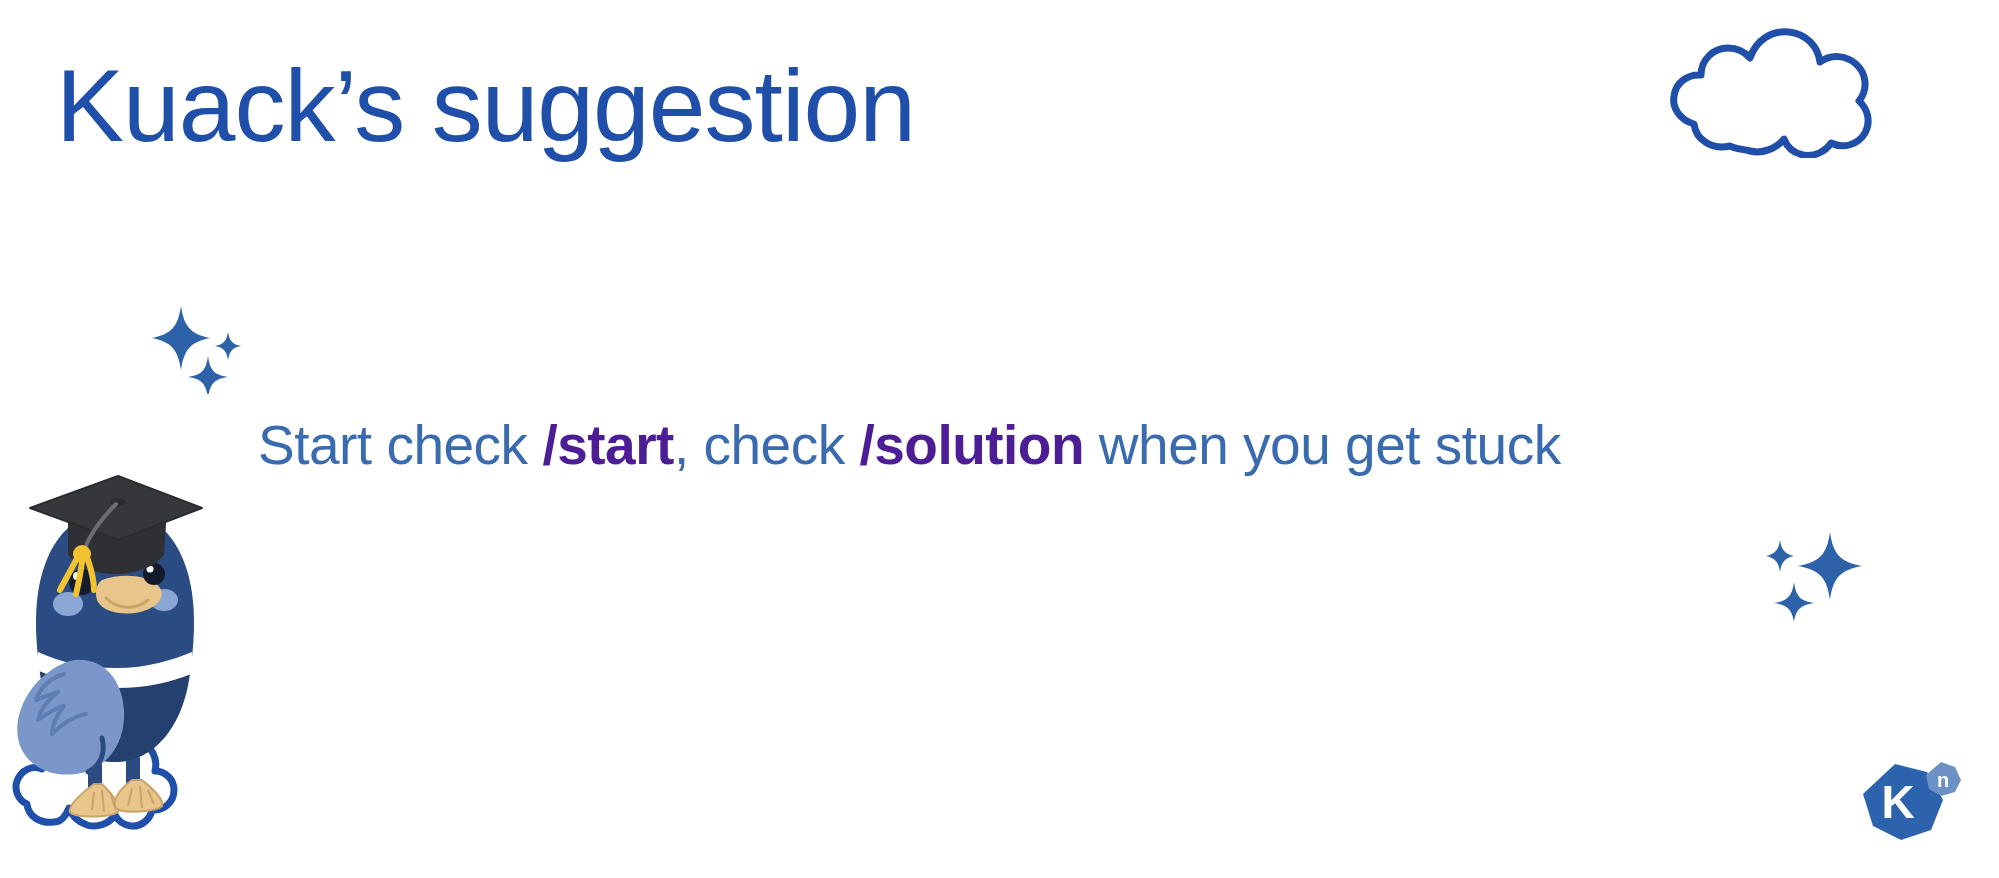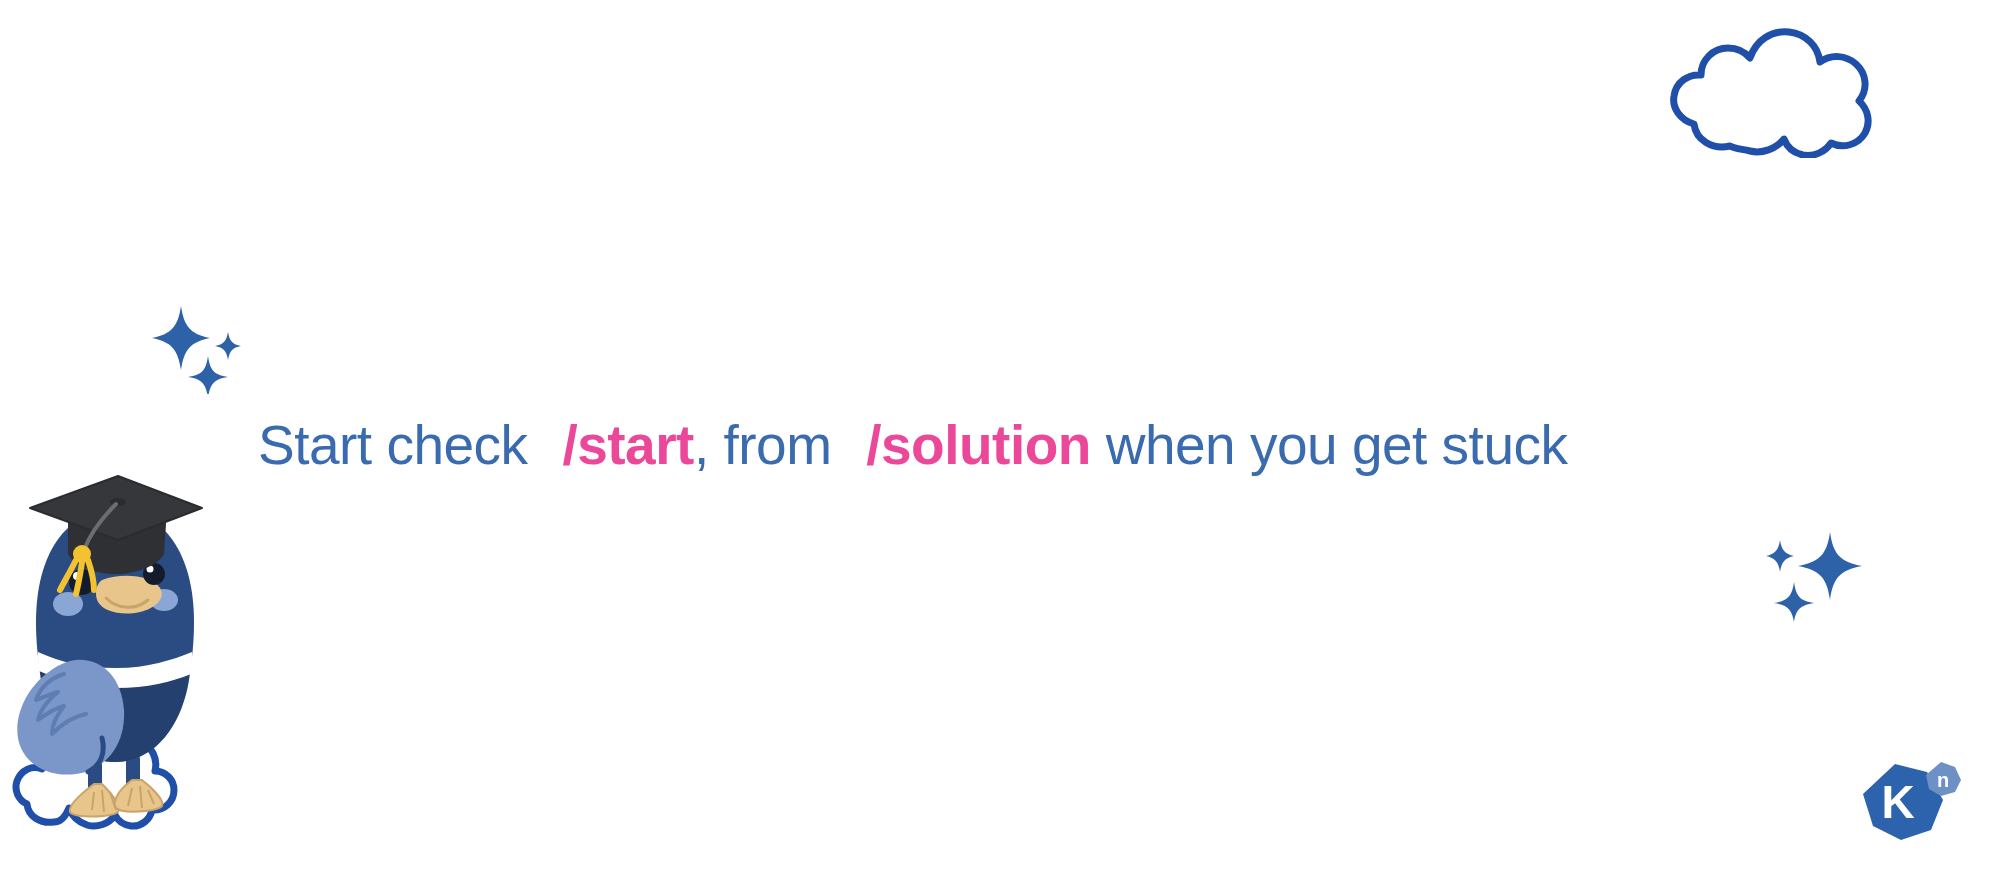--- a/index.html
+++ b/index.html
@@ -41,22 +41,21 @@
     font-family: "Liberation Sans", sans-serif;
     font-size: 55px;
     font-weight: 400;
     letter-spacing: -0.5px;
     color: #3A6BAF;
     line-height: 1.25;
     white-space: nowrap;
   }
   .body-line .cmd {
     font-weight: 700;
-    color: #ec4899;
-    margin-left: 20px;
+    color: #4c1d95;
   }
 
   
   .cloud-top-right {
     position: absolute;
     left: 1668px;
     top: 28px;
     width: 215px;
     height: 130px;
   }
@@ -91,20 +90,21 @@
     top: 760px;
     width: 110px;
     height: 92px;
   }
 </style>
 </head>
 <body>
 
 <div class="slide">
 
+  <div class="slide-title">Kuack’s suggestion</div>
 
   <div class="cloud-top-right">
     <svg viewBox="0 0 215 130" width="215" height="130" xmlns="http://www.w3.org/2000/svg">
       <path d="M62 118
                C44 122 28 112 26 96
                C12 92 4 80 6 68
                C8 54 20 46 33 47
                C33 32 45 20 60 20
                C69 20 77 24 82 30
                C88 12 104 2 121 4
@@ -125,21 +125,21 @@
 
       <path d="M33 4 C36 24 42 32 62 36 C42 40 36 48 33 68 C30 48 24 40 4 36 C24 32 30 24 33 4 Z" fill="#2E62A8"></path>
 
       <path d="M80 30 C81.5 39 84.5 42.5 93 44 C84.5 45.5 81.5 49 80 58 C78.5 49 75.5 45.5 67 44 C75.5 42.5 78.5 39 80 30 Z" fill="#2E62A8"></path>
 
       <path d="M60 54 C62 68 66 73 80 75 C66 77 62 82 60 96 C58 82 54 77 40 75 C54 73 58 68 60 54 Z" fill="#2E62A8"></path>
     </svg>
   </div>
 
   <div class="body-line">
-    <span>Start check </span><span class="cmd">/start</span><span>, from </span><span class="cmd">/solution</span><span> when you get stuck</span>
+    <span>Start check </span><span class="cmd">/start</span><span>, check </span><span class="cmd">/solution</span><span> when you get stuck</span>
   </div>
 
   <div class="sparkles-right">
     <svg viewBox="0 0 108 95" width="108" height="95" xmlns="http://www.w3.org/2000/svg">
 
       <path d="M22 12 C23.5 22 27 26 36 28 C27 30 23.5 34 22 44 C20.5 34 17 30 8 28 C17 26 20.5 22 22 12 Z" fill="#2E62A8"></path>
 
       <path d="M72 4 C75 26 82 34 104 38 C82 42 75 50 72 72 C69 50 62 42 40 38 C62 34 69 26 72 4 Z" fill="#2E62A8"></path>
 
       <path d="M36 54 C38 68 42 73 56 75 C42 77 38 82 36 94 C34 82 30 77 16 75 C30 73 34 68 36 54 Z" fill="#2E62A8"></path>

